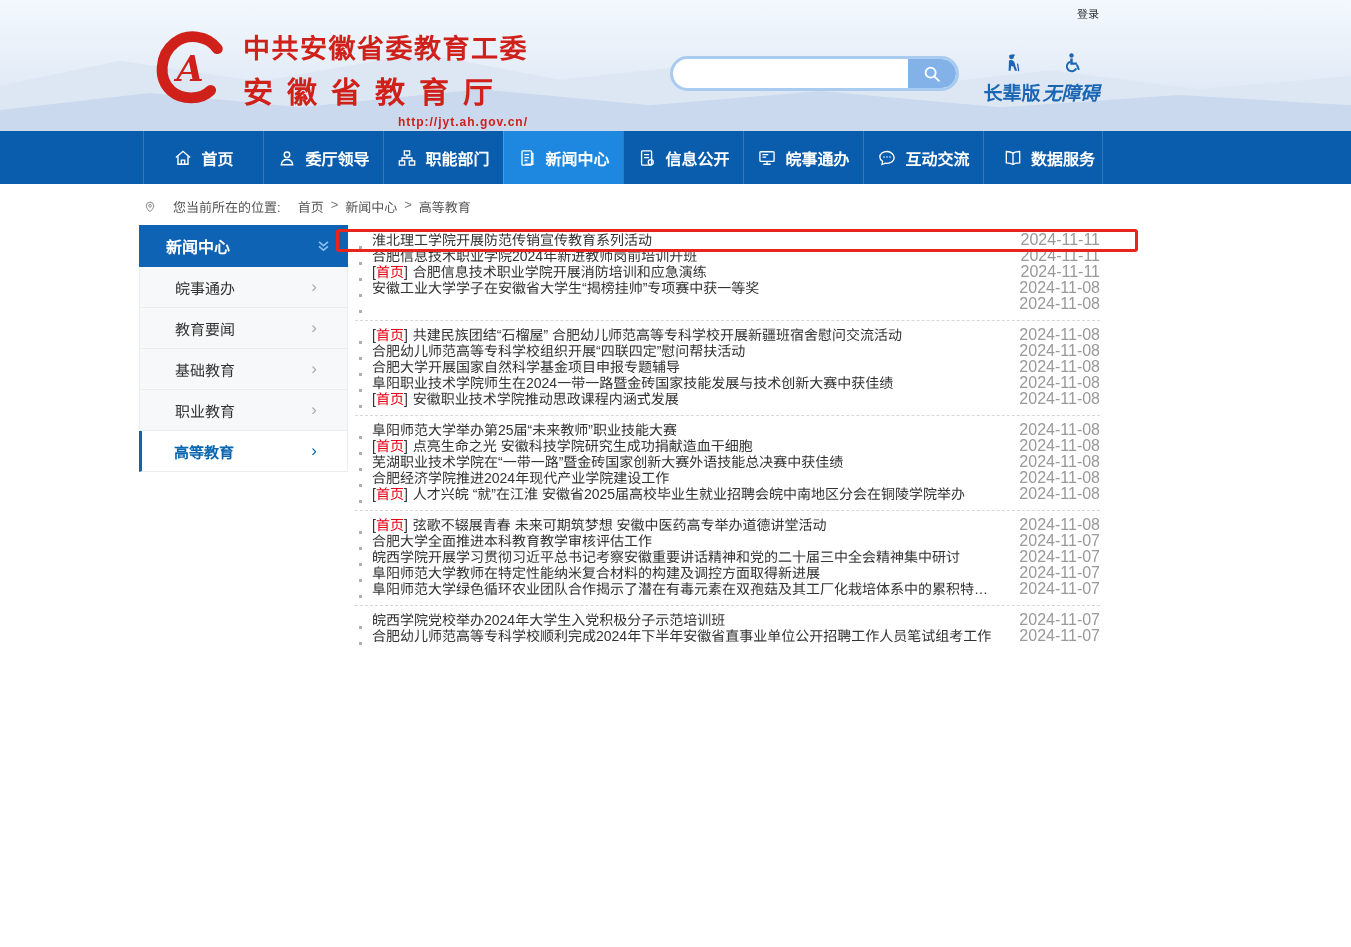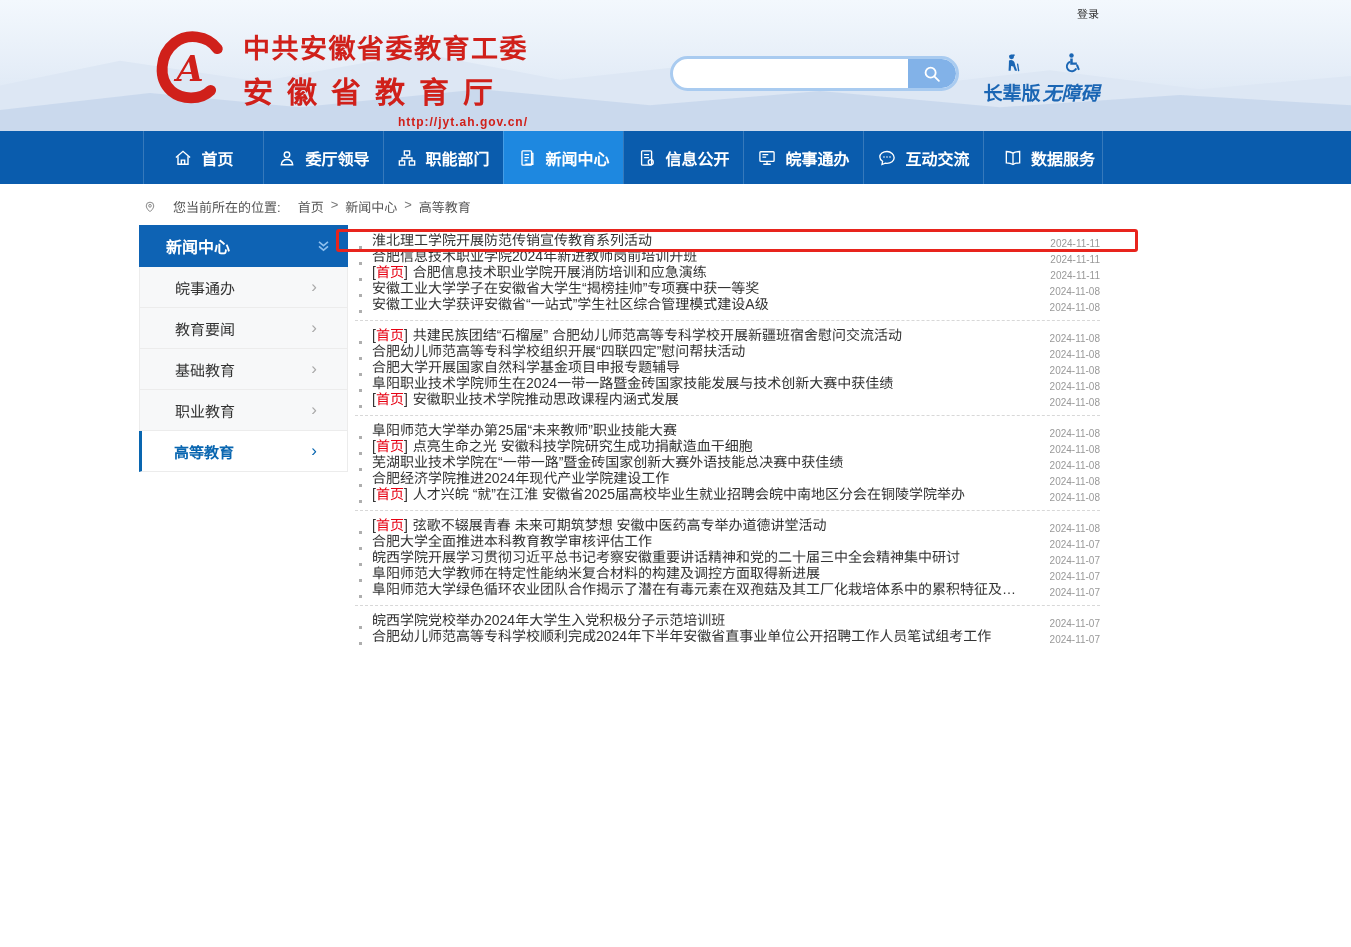--- a/index.html
+++ b/index.html
@@ -56,21 +56,21 @@
   .news { flex:1; margin-left:7px; padding-top:1px; }
   .news-group { padding:7px 0; }
   .news-group + .news-group { border-top:1px dashed #d8d8d8; }
   .news-row { height:16px; display:flex; align-items:flex-end; font-size:14px; color:#333;
     position:relative; cursor:pointer; }
   .bullet { width:3px; height:3px; background:#aeaeae; margin:0 10px 0 4px; flex:none; }
   .tag { margin-right:5px; white-space:nowrap; }
   .tag-bracket { color:#333; }
   .tag-text { color:#e60012; }
   .title { white-space:nowrap; overflow:hidden; text-overflow:ellipsis; }
-  .date { margin-left:auto; color:#999; font-size:10px; padding-left:20px; flex:none;margin-top:44px; }
+  .date { margin-left:auto; color:#999; font-size:16px; padding-left:20px; flex:none;margin-top:44px; }
   .highlight-box { position:absolute; left:-19px; right:-38px; top:-4px; bottom:-3px;
     border:3px solid #e8241d; border-radius:3px; pointer-events:none; z-index:5; }
 </style>
 </head>
 <body>
 
 <div class="header">
   <svg class="mountains" viewBox="0 0 1351 100" preserveAspectRatio="none">
     <path d="M0 52 L120 26 L260 48 L420 18 L560 46 L720 28 L900 54 L1050 36 L1200 56 L1351 42 L1351 100 L0 100 Z" fill="#dde7f4"></path>
     <path d="M0 78 L150 60 L300 75 L480 56 L650 73 L820 58 L1000 75 L1180 62 L1351 73 L1351 100 L0 100 Z" fill="#c8d7ec" opacity="0.9"></path>
@@ -272,21 +272,20 @@
           <span class="title">合肥信息技术职业学院开展消防培训和应急演练</span>
           <span class="date">2024-11-11</span>
         </div>
         <div class="news-row">
           <span class="bullet"></span>
           <span class="title">安徽工业大学学子在安徽省大学生“揭榜挂帅”专项赛中获一等奖</span>
           <span class="date">2024-11-08</span>
         </div>
         <div class="news-row">
           <span class="bullet"></span>
-          <span class="title">安徽工业大学获评安徽省“一站式”学生社区综合管理模式建设A级</span>
           <span class="date">2024-11-08</span>
         </div>
       </div>
       <div class="news-group">
         <div class="news-row">
           <span class="bullet"></span>
           <span class="tag"><span class="tag-bracket">[</span><span class="tag-text">首页</span><span class="tag-bracket">]</span></span>
           <span class="title">共建民族团结“石榴屋” 合肥幼儿师范高等专科学校开展新疆班宿舍慰问交流活动</span>
           <span class="date">2024-11-08</span>
         </div>

